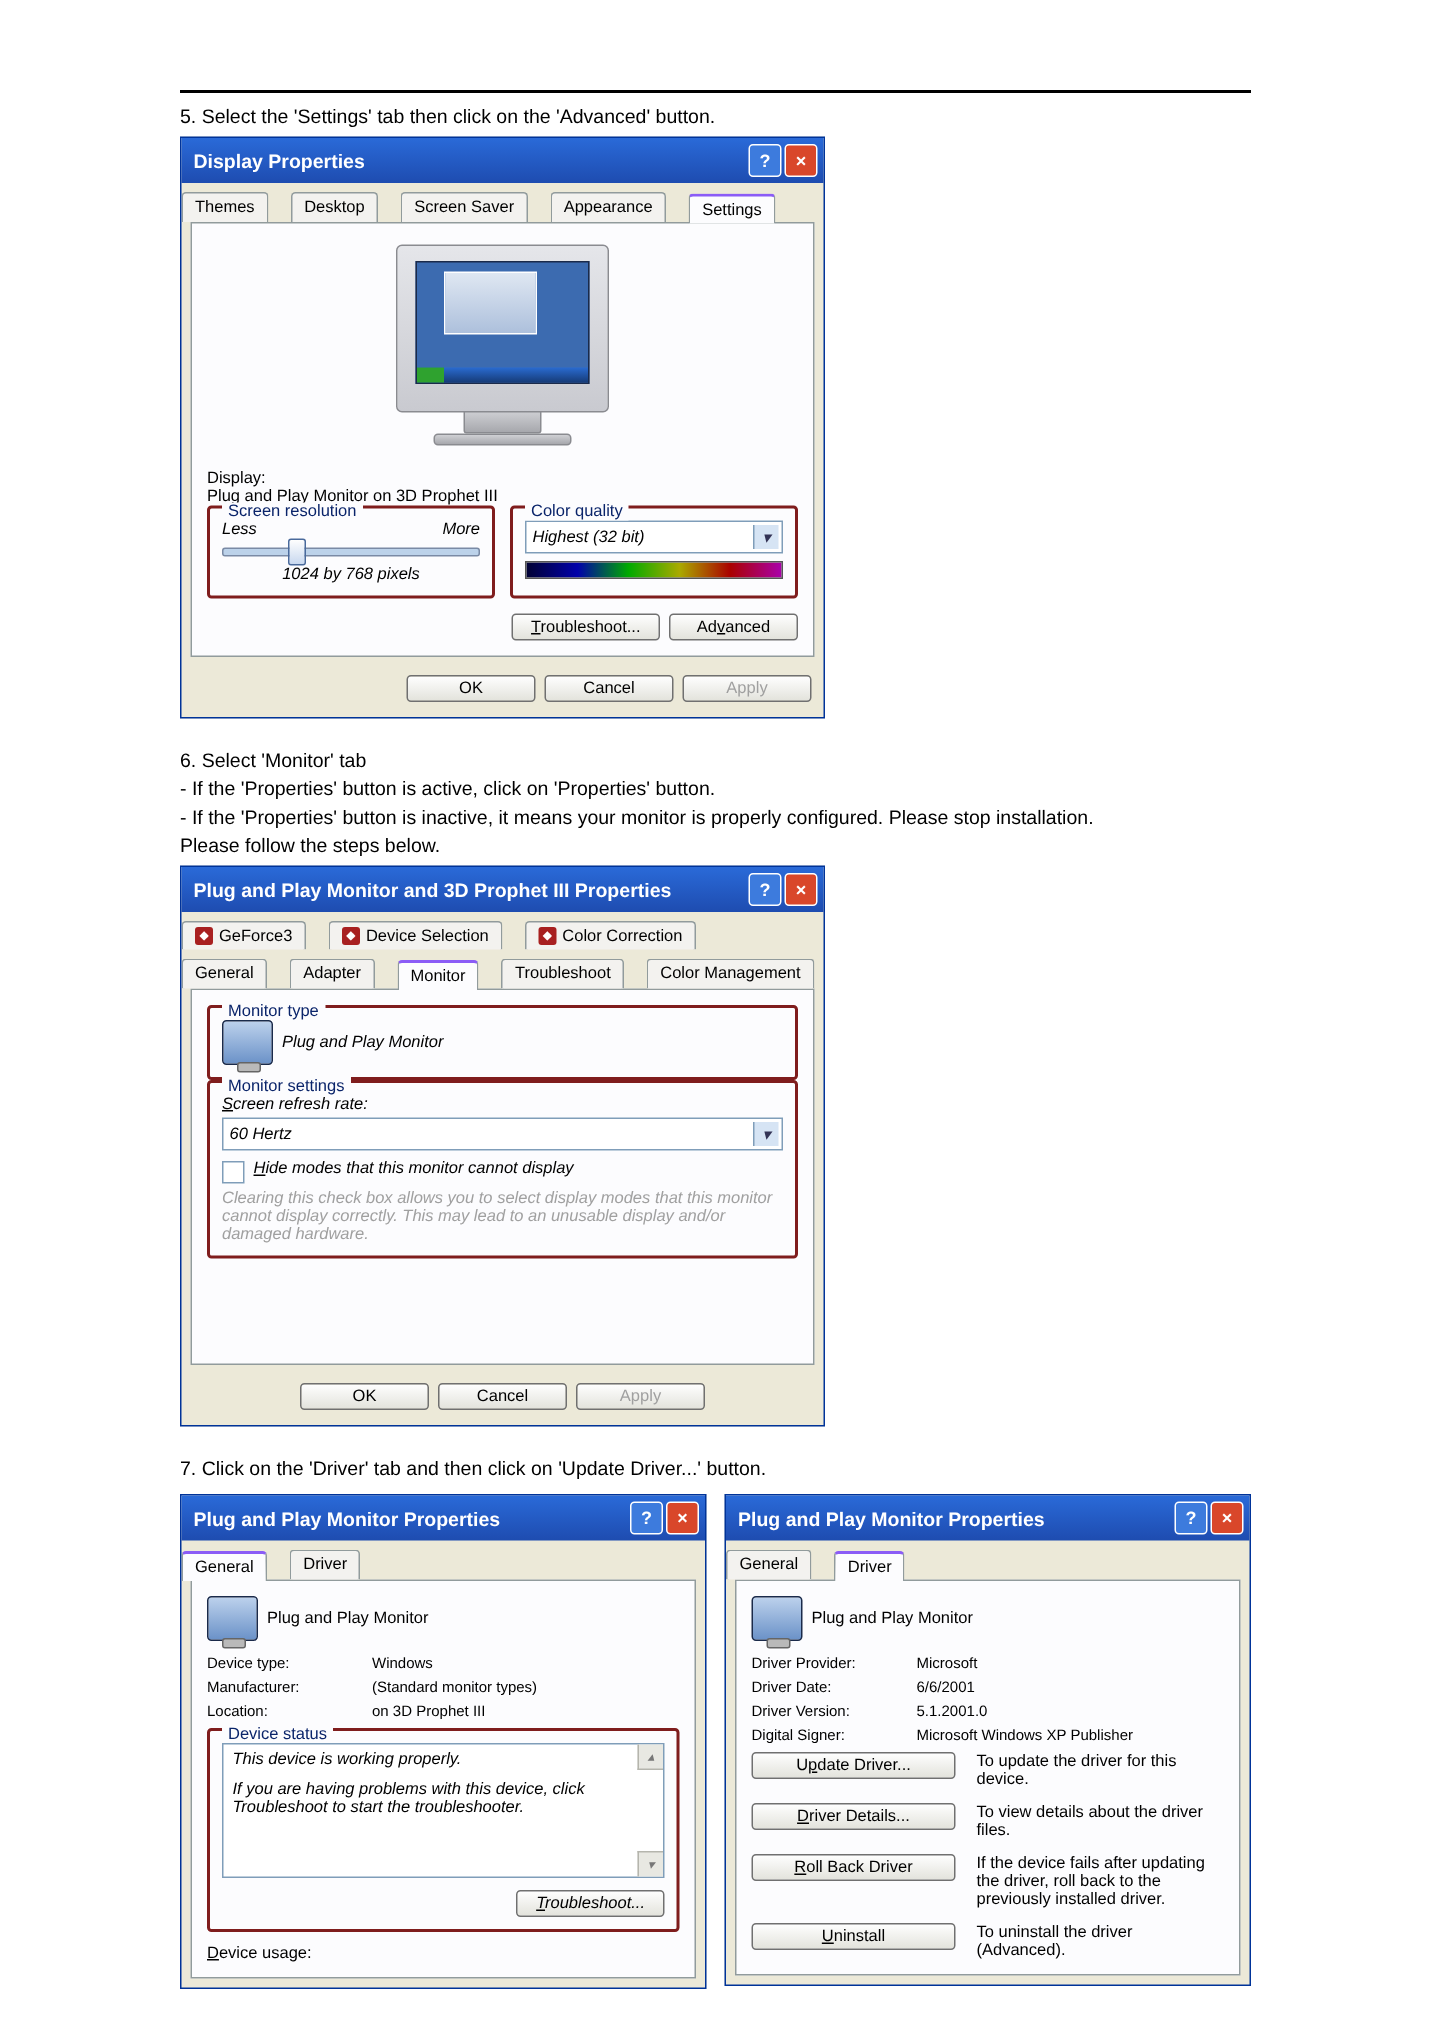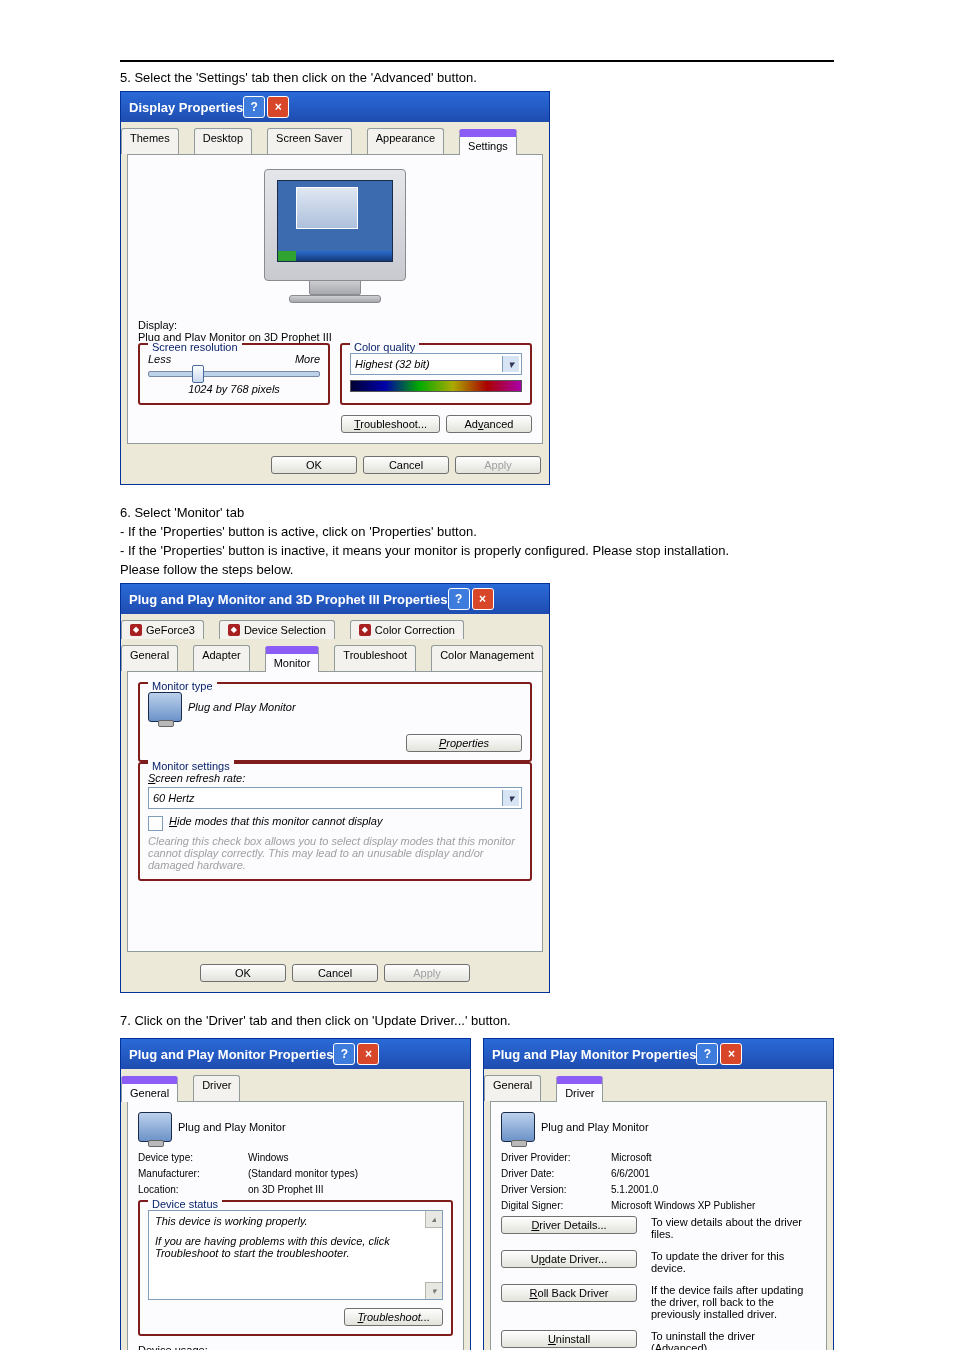--- a/index.html
+++ b/index.html
@@ -24,21 +24,21 @@
   .dlg {
     border: 1px solid #003399;
     width: 428px;
     background: #ece9d8;
     font-size: 11px;
     margin: 6px 0 20px 0;
   }
   .dlg-title {
     display: flex;
     align-items: center;
-    justify-content: flex-start;
+    justify-content: space-between;
     background: linear-gradient(#2a6ad8, #1e4cb0);
     color: #fff;
     font-weight: bold;
     padding: 4px 4px 4px 8px;
     font-family: "Trebuchet MS", Verdana, sans-serif;
     font-size: 13px;
   }
   .title-btns {
     display: flex;
     gap: 2px;
@@ -67,21 +67,21 @@
     border-bottom: none;
     padding: 3px 8px;
     background: #f3f2ef;
     border-radius: 3px 3px 0 0;
     margin-right: -1px;
   }
   .tab.active {
     background: #fcfcfe;
     position: relative;
     top: 1px;
-    border-top: 8px solid #8b5cf6;
+    border-top: 2px solid #8b5cf6;
   }
   .tab-body {
     margin: 0 6px 6px 6px;
     border: 1px solid #919b9c;
     background: #fcfcfe;
     padding: 10px;
   }
   .monitor-preview {
     width: 160px;
     height: 140px;
@@ -444,23 +444,20 @@
       <div class="tab">Color Management</div>
     </div>
     <div class="tab-body">
       <div class="fieldset">
         <span class="legend">Monitor type</span>
         <div class="content">
           <div style="display:flex; align-items:center;">
             <span class="mon-icon"></span>
             <span>Plug and Play Monitor</span>
           </div>
-          <div style="display:flex; justify-content:flex-end; margin-top:12px;">
-            <div class="btn" style="min-width:90px;"><span class="underline-start">P</span>roperties</div>
-          </div>
         </div>
       </div>
 
       <div class="fieldset">
         <span class="legend">Monitor settings</span>
         <div class="content">
           <div><span class="underline-start">S</span>creen refresh rate:</div>
           <div class="select" style="margin-top:3px;">
             <span>60 Hertz</span>
             <span class="chev">▾</span>
@@ -566,26 +563,26 @@
             <span class="lbl">Driver Version:</span>
             <span>5.1.2001.0</span>
           </div>
         <div class="row-label">
             <span class="lbl">Digital Signer:</span>
             <span>Microsoft Windows XP Publisher</span>
           </div>
 
         <div class="driver-buttons">
           <div class="driver-row">
+            <div class="btn">U<span class="underline-start">p</span>date Driver...</div>
+            <div class="desc">To update the driver for this device.</div>
+          </div>
+          <div class="driver-row">
             <div class="btn"><span class="underline-start">D</span>river Details...</div>
             <div class="desc">To view details about the driver files.</div>
-          </div>
-          <div class="driver-row">
-            <div class="btn">U<span class="underline-start">p</span>date Driver...</div>
-            <div class="desc">To update the driver for this device.</div>
           </div>
           <div class="driver-row">
             <div class="btn"><span class="underline-start">R</span>oll Back Driver</div>
             <div class="desc">If the device fails after updating the driver, roll back to the previously installed driver.</div>
           </div>
           <div class="driver-row">
             <div class="btn"><span class="underline-start">U</span>ninstall</div>
             <div class="desc">To uninstall the driver (Advanced).</div>
           </div>
         </div>

